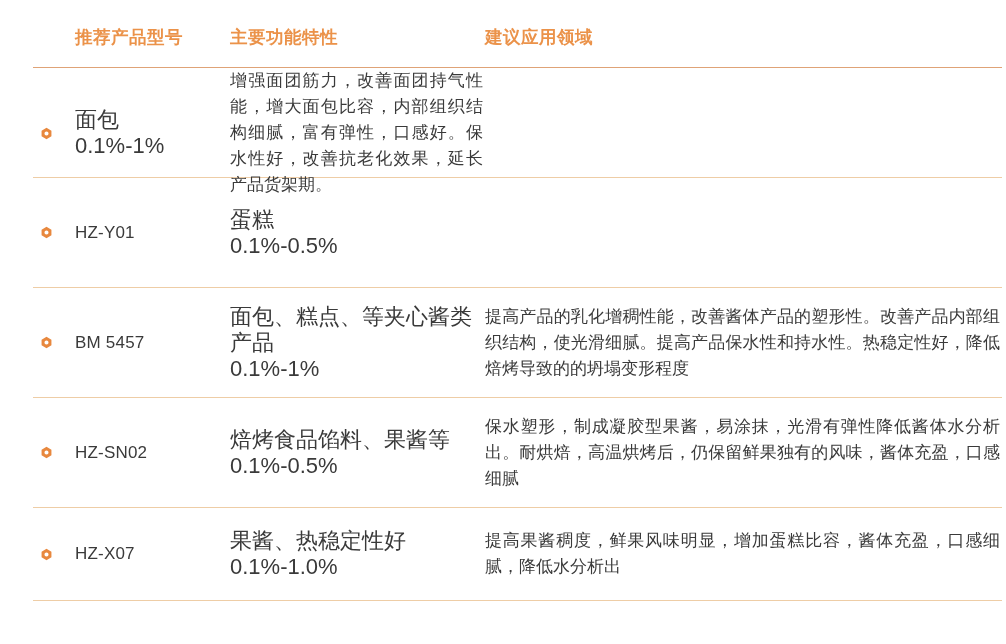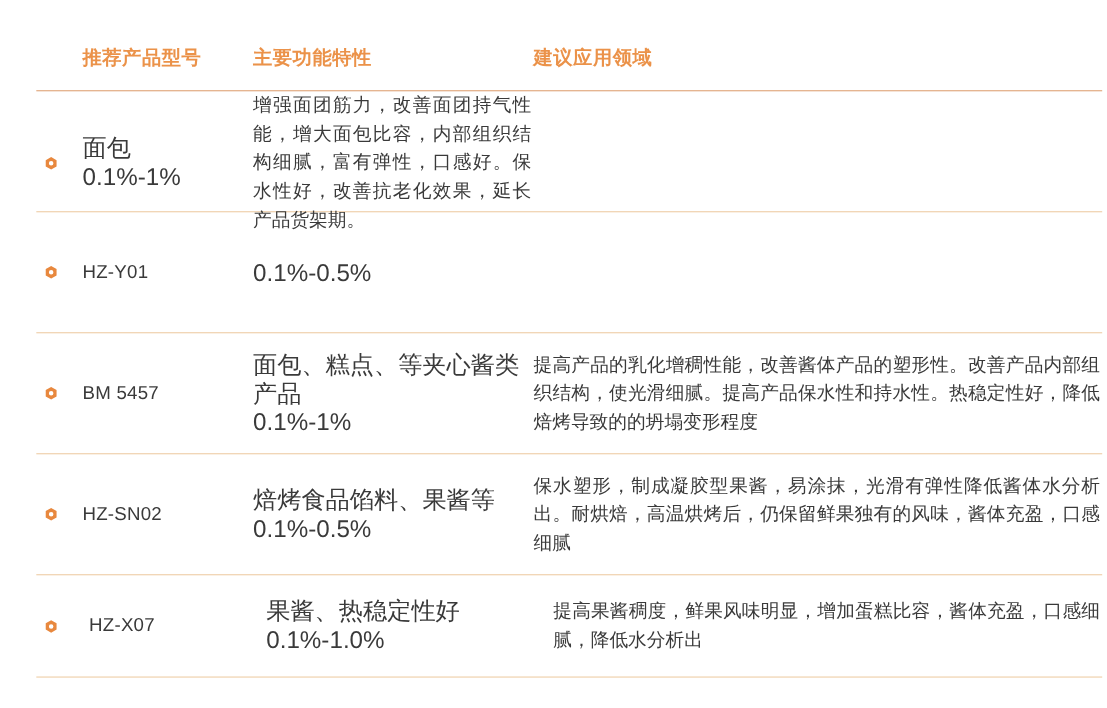--- a/index.html
+++ b/index.html
@@ -17,21 +17,21 @@
     width: 1006px;
     height: 644px;
     background: var(--background);
     font-family: "Liberation Sans", "DejaVu Sans", sans-serif;
     color: var(--body-text);
     overflow: hidden;
   }
   .table-wrap {
     position: absolute;
     left: 33px;
-    top: 15px;
+    top: 0;
     width: 969px;
   }
   .grid-row {
     display: grid;
     grid-template-columns: 42px 155px 255px 1fr;
     align-items: center;
   }
   .header-row {
     height: 68px;
     border-bottom: 1px solid var(--header-divider);
@@ -40,21 +40,21 @@
   .header-cell {
     font-size: 17.5px;
     font-weight: bold;
     color: var(--header-text);
     letter-spacing: 0.5px;
   }
   .data-row {
     height: 110px;
     border-bottom: 1px solid var(--row-divider);
   }
-  .data-row:last-child { height: 93px; gap: 6px; }
+  .data-row:last-child { height: 93px; }
   .bullet-cell {
     padding-left: 7px;
     display: flex;
     align-items: center;
   }
   .bullet-icon { display: block; }
   .bullet-icon path { fill: var(--bullet); }
   .model-cell {
     font-size: 17px;
     letter-spacing: 0.2px;
@@ -97,20 +97,21 @@
   </div>
 
   <div class="grid-row data-row">
     <div class="bullet-cell">
       <svg class="bullet-icon" width="13" height="13" viewBox="0 0 24 24">
           <path fill-rule="evenodd" d="M12 1.5 L21.1 6.75 V17.25 L12 22.5 L2.9 17.25 V6.75 Z M12 8.2 A3.8 3.8 0 1 0 12 15.8 A3.8 3.8 0 1 0 12 8.2 Z"></path>
         </svg>
     </div>
     <div class="model-cell">HZ-Y01</div>
     <div class="application-cell">
+      <div>蛋糕</div>
       <div>0.1%-0.5%</div>
     </div>
   </div>
 
   <div class="grid-row data-row">
     <div class="bullet-cell">
       <svg class="bullet-icon" width="13" height="13" viewBox="0 0 24 24">
           <path fill-rule="evenodd" d="M12 1.5 L21.1 6.75 V17.25 L12 22.5 L2.9 17.25 V6.75 Z M12 8.2 A3.8 3.8 0 1 0 12 15.8 A3.8 3.8 0 1 0 12 8.2 Z"></path>
         </svg>
     </div>

